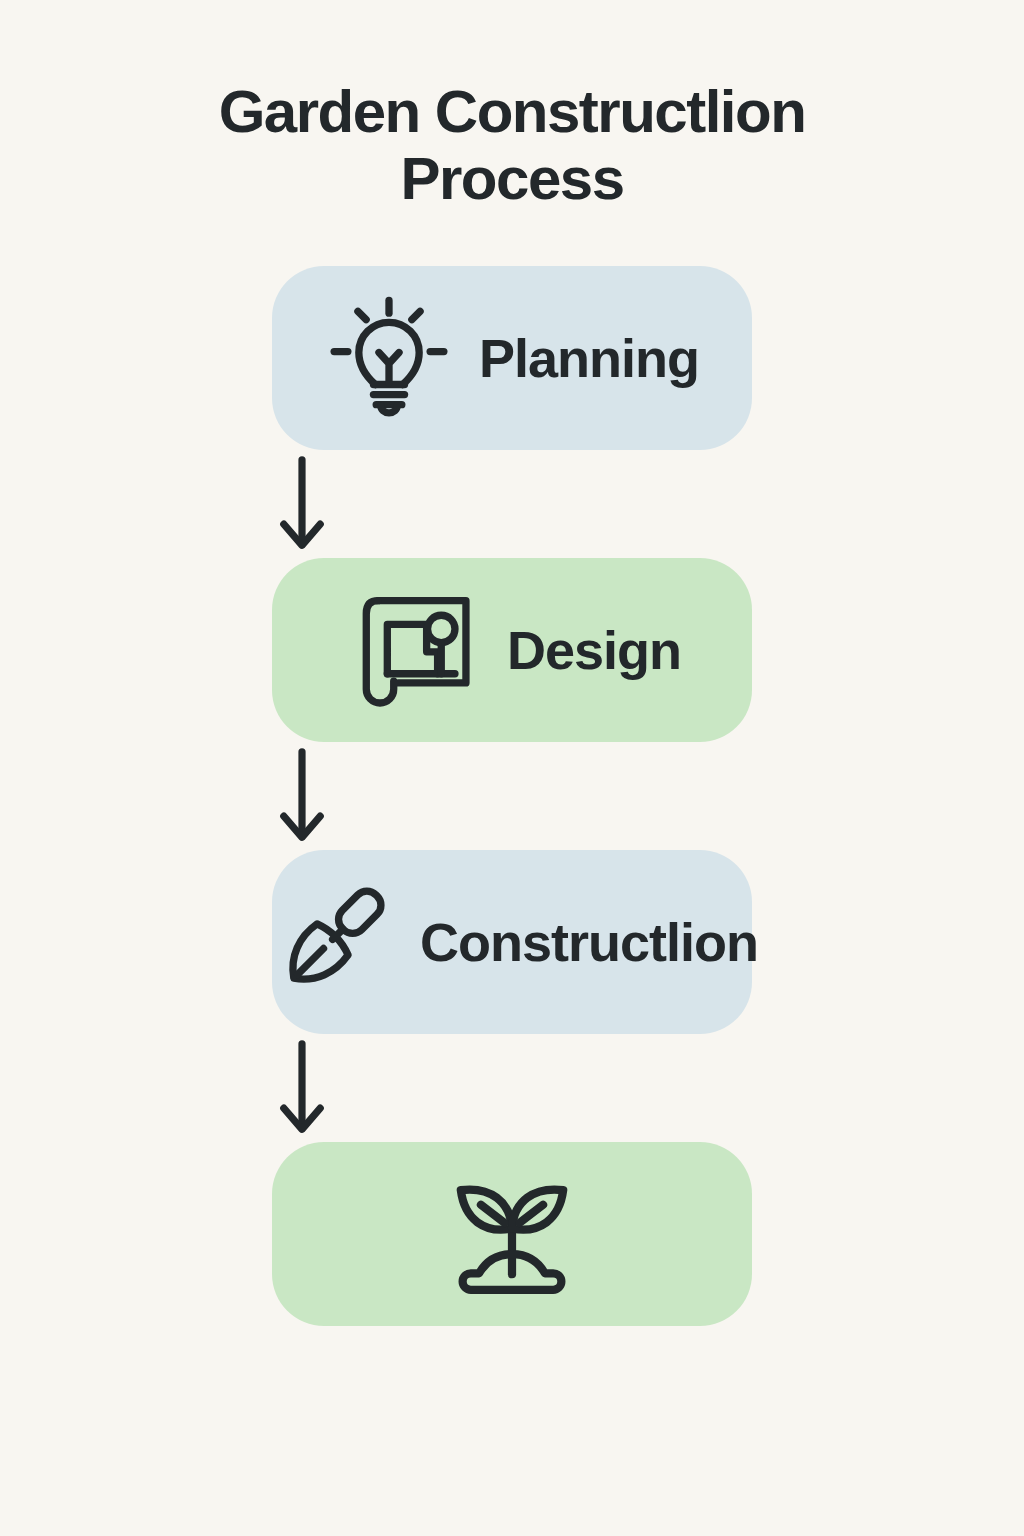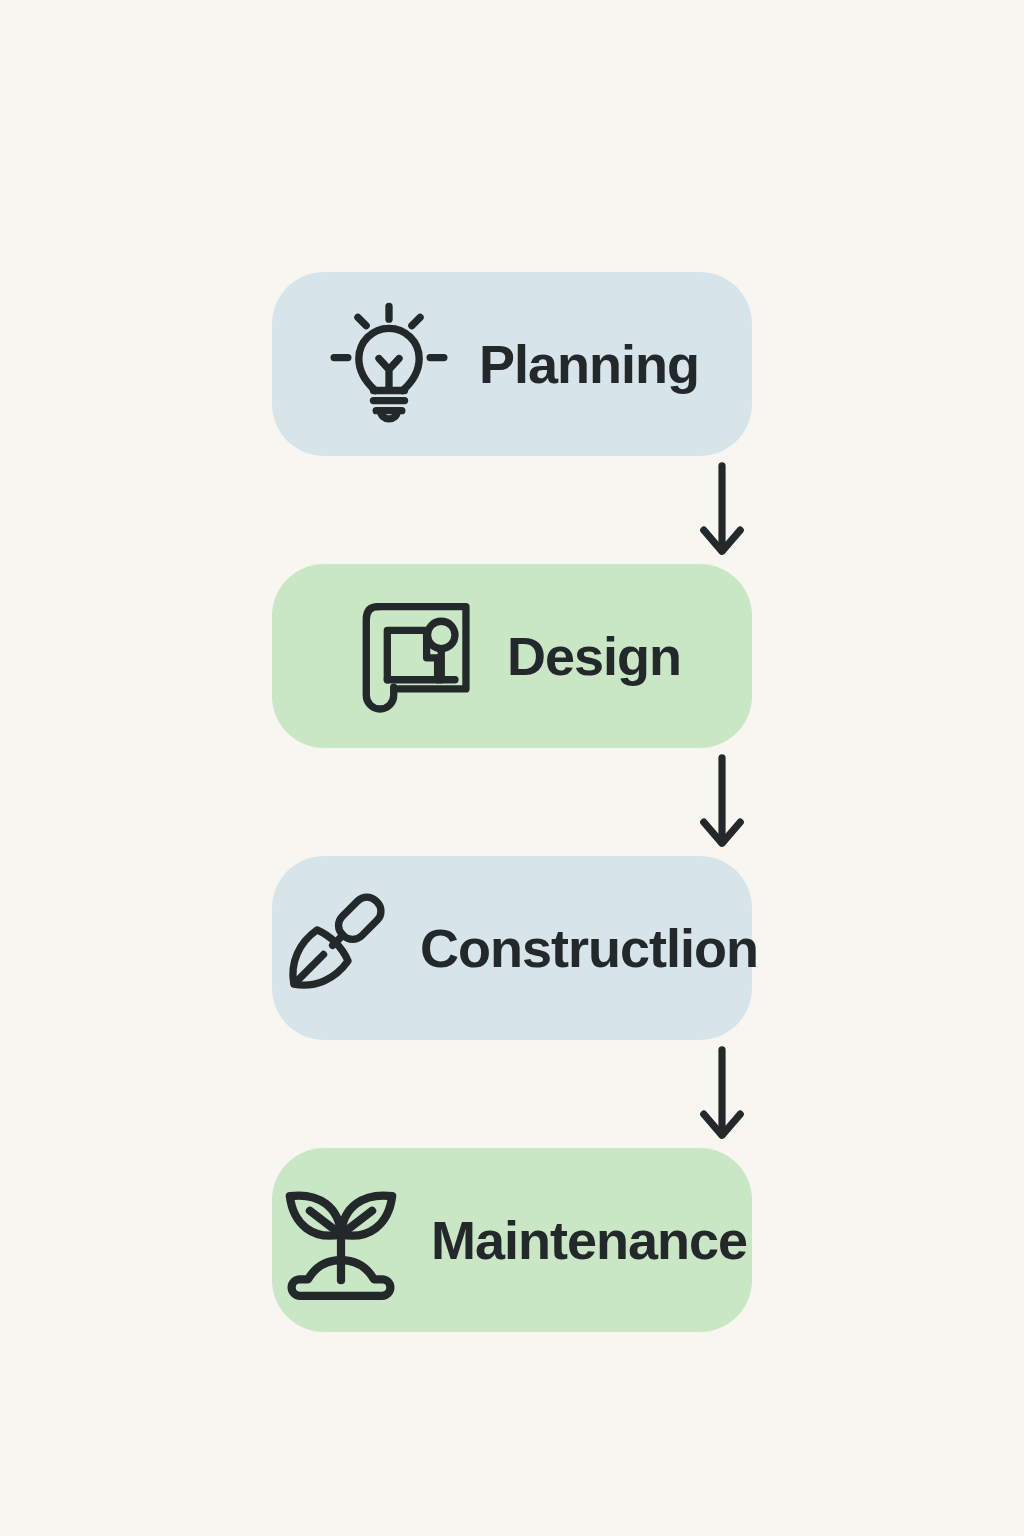--- a/index.html
+++ b/index.html
@@ -26,26 +26,26 @@
     text-align: center;
     font-size: 60px;
     line-height: 67px;
     font-weight: 700;
     letter-spacing: -1.5px;
     color: var(--ink, #23282b);
   }
   .title span { display: block; }
   .flow {
     position: absolute;
-    top: 272px;
+    top: 266px;
     left: 50%;
     transform: translateX(-50%);
     display: flex;
     flex-direction: column;
-    align-items: flex-end;
+    align-items: flex-start;
   }
   .step-box {
     width: 480px;
     height: 184px;
     border-radius: 52px;
     display: flex;
     align-items: center;
     justify-content: center;
     gap: 26px;
     box-sizing: border-box;
@@ -74,20 +74,24 @@
     stroke: var(--ink, #23282b);
     stroke-linecap: round;
     stroke-linejoin: round;
   }
 </style>
 </head>
 <body>
 
 <div class="canvas">
 
+  <div class="title">
+    <span>Garden Constructlion</span>
+    <span>Process</span>
+  </div>
 
   <div class="flow">
 
     <div class="step-box blue">
       <span class="step-icon">
         <svg width="128" height="128" viewBox="0 0 140 140">
           <g class="stroke" stroke-width="8">
             <path d="M55,99 C46,91 37,79 37,64 a33,33 0 0 1 66,0 C103,79 94,91 85,99"></path>
             <path d="M53,99 H87"></path>
             <path d="M53,110 H87"></path>
@@ -168,17 +172,16 @@
           <g class="stroke" stroke-width="9">
             <path d="M70,114 C70,94 70,84 70,64"></path>
             <path d="M70,64 C40,70 18,54 14,22 C46,18 68,34 70,64 Z"></path>
             <path d="M70,64 C100,70 122,54 126,22 C94,18 72,34 70,64 Z"></path>
             <path d="M36,38 L62,58"></path>
             <path d="M104,38 L78,58"></path>
             <path d="M25,131 a9,9 0 0 1 -9,-9 a9,9 0 0 1 9,-9 h9 c8,-14 21,-21 36,-21 s28,7 36,21 h9 a9,9 0 0 1 9,9 a9,9 0 0 1 -9,9 z"></path>
           </g>
         </svg>
       </span>
-      <span class="step-label">Maintenance</span>
     </div>
 
   </div>
 </div>
 
 </body></html>

